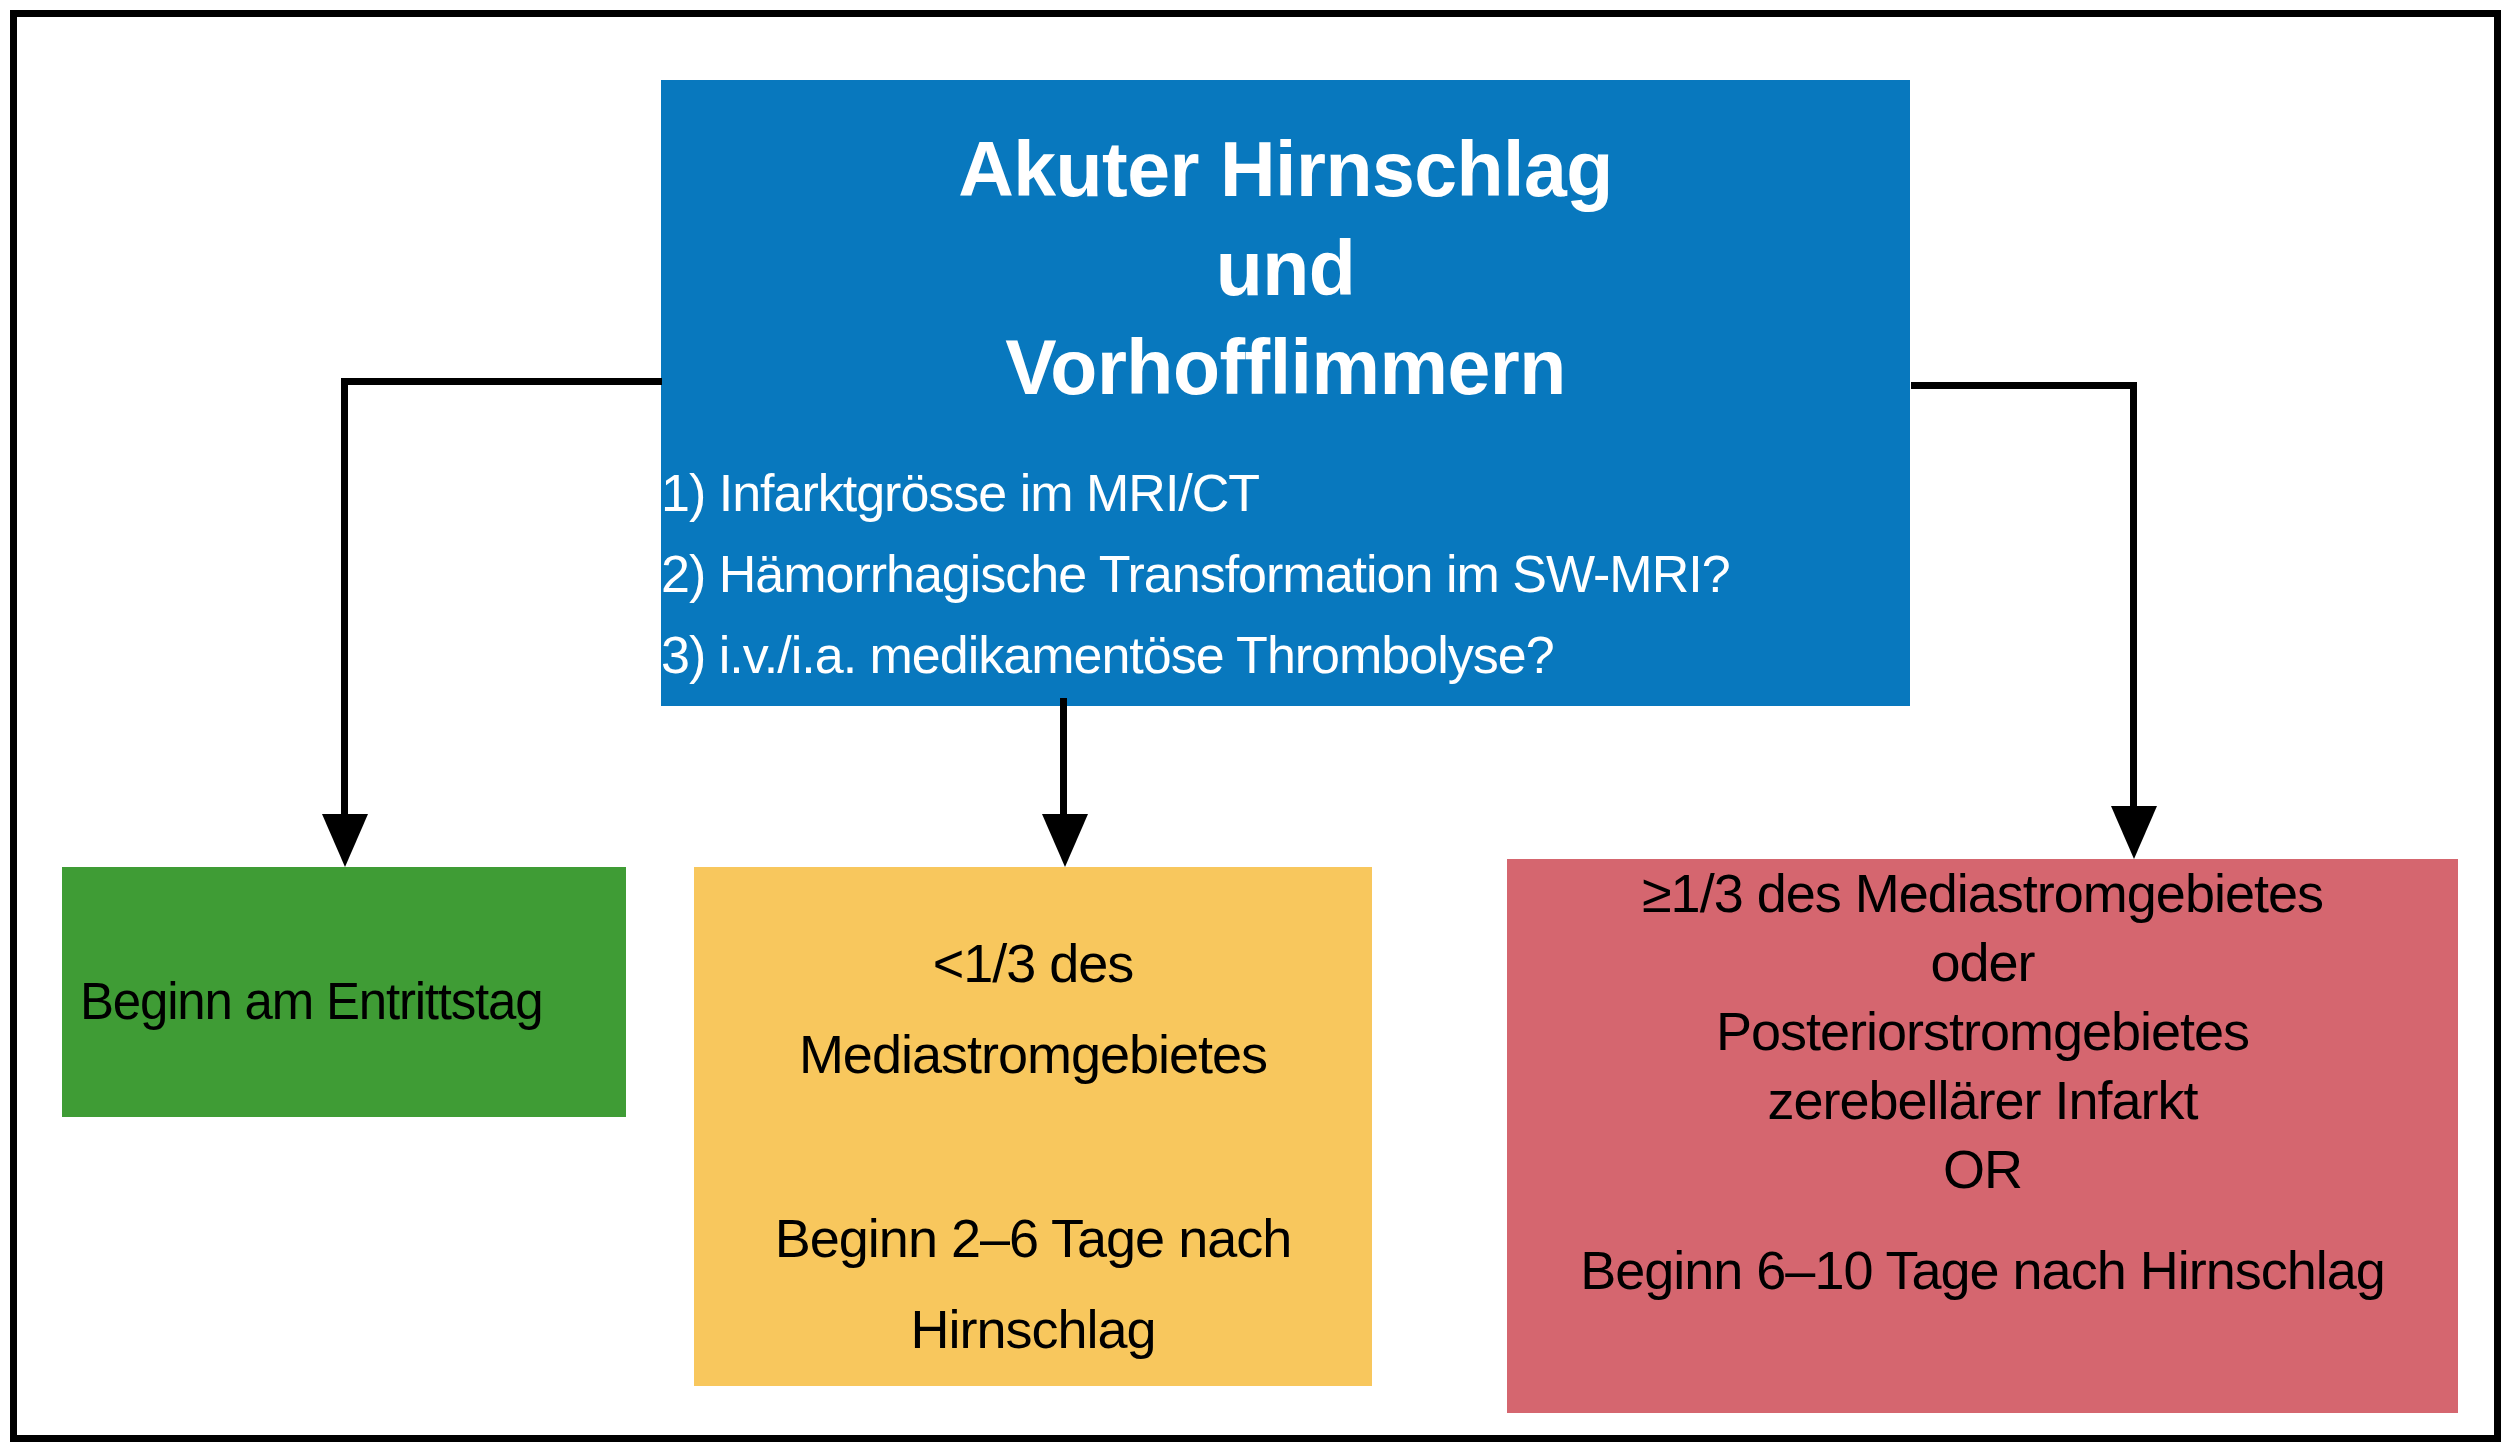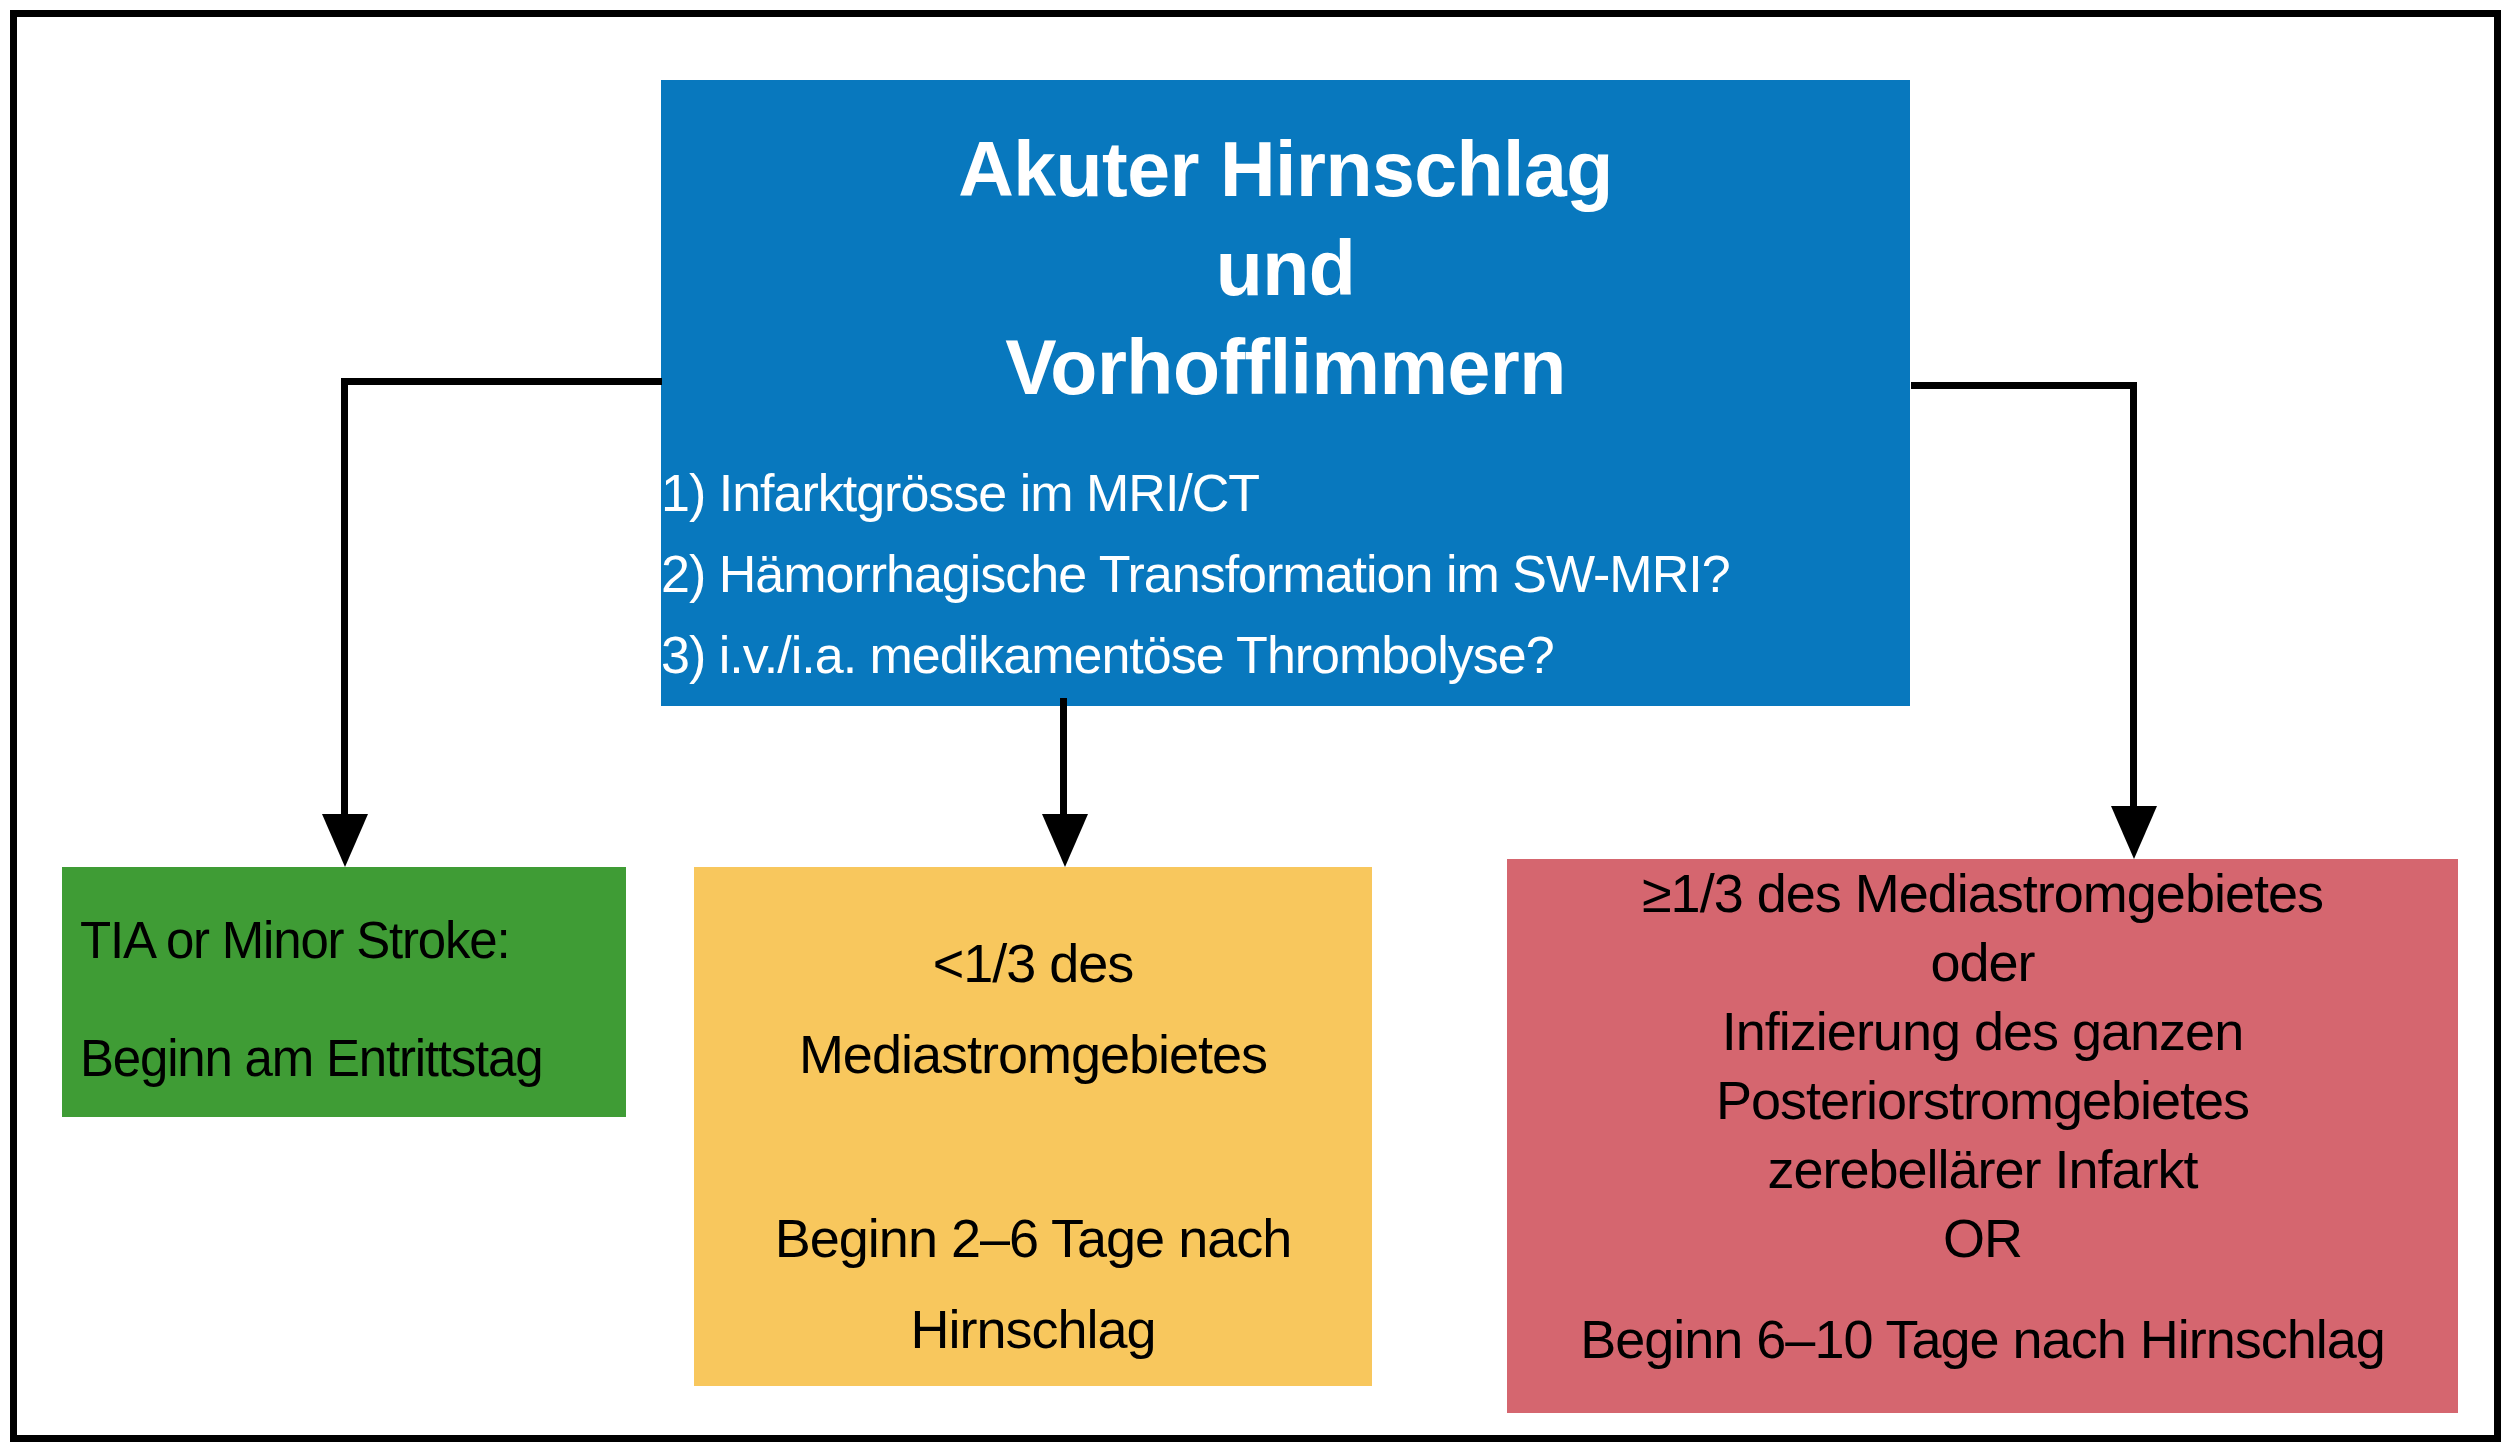--- a/index.html
+++ b/index.html
@@ -100,35 +100,33 @@
   <div class="arrowhead l-head"></div>
 
   <div class="line c-v" style="background-color: rgb(0, 0, 0);"></div>
   <div class="arrowhead c-head"></div>
 
   <div class="line r-h" style="background-color: rgb(0, 0, 0);"></div>
   <div class="line r-v" style="background-color: rgb(0, 0, 0);"></div>
   <div class="arrowhead r-head"></div>
 
   <div class="node node-green" style="background-color: rgb(63, 156, 53);">
-    <div>TIA or Minor Stroke:</div>
     <div class="green-line2">Beginn am Entrittstag</div>
   </div>
 
   <div class="node node-yellow" style="background-color: rgb(248, 199, 93);">
     <div>&lt;1/3 des</div>
     <div>Mediastromgebietes</div>
     <div class="yellow-gap">Beginn 2–6 Tage nach</div>
     <div>Hirnschlag</div>
   </div>
 
   <div class="node node-red" style="background-color: rgb(213, 102, 111);">
     <div>≥1/3 des Mediastromgebietes</div>
     <div>oder</div>
-    <div>Infizierung des ganzen</div>
     <div>Posteriorstromgebietes</div>
     <div>zerebellärer Infarkt</div>
     <div>OR</div>
     <div class="red-gap">Beginn 6–10 Tage nach Hirnschlag</div>
   </div>
 
 </div>
 
 
 </body></html>

